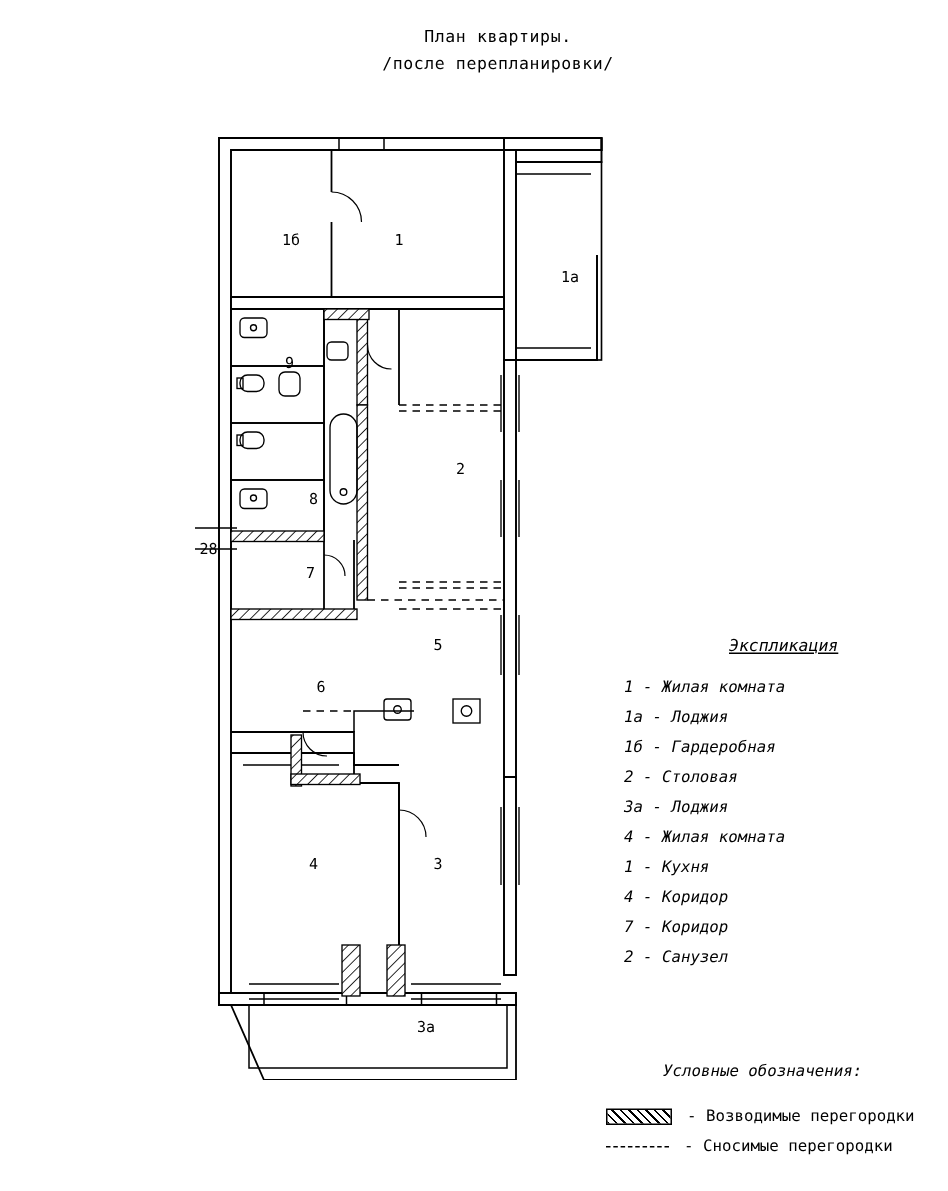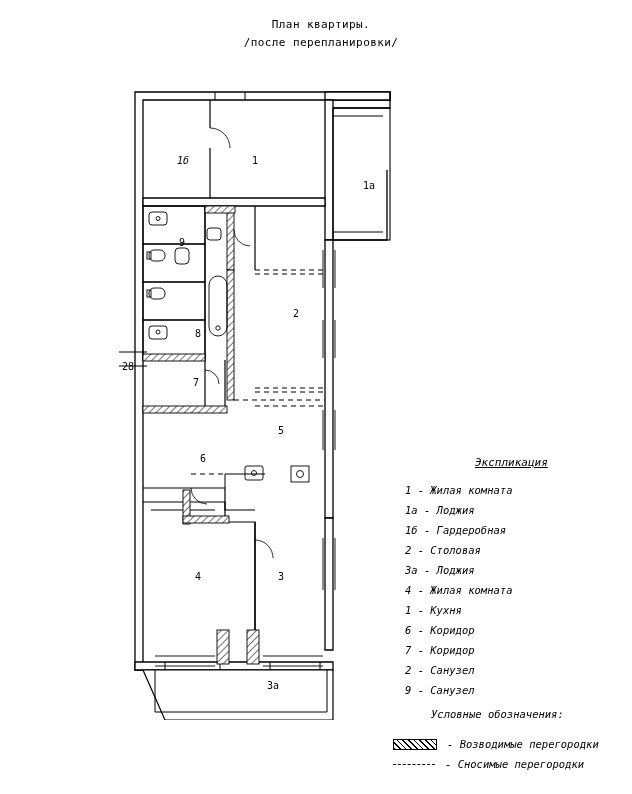--- a/index.html
+++ b/index.html
@@ -10,21 +10,21 @@
   body {
     width: 632px;
     height: 794px;
     position: relative;
     font-family: "DejaVu Sans Mono", monospace;
     color: #000;
     overflow: hidden;
   }
   #sheet {
     position: absolute;
-    left: 5px; top: 0;
+    left: 16px; top: 0;
     width: 509px;
     height: 794px;
   }
   .title {
     position: absolute;
     width: 632px;
     text-align: center;
     font-family: "DejaVu Sans Mono", monospace;
     font-size: 11px;
     letter-spacing: 0.4px;
@@ -56,21 +56,20 @@
     top: 424px;
     width: 210px;
   }
   #expl .hd {
     font-family: "DejaVu Sans Mono", monospace;
     font-style: italic;
     font-size: 11px;
     text-decoration: underline;
     margin-left: 72px;
     margin-bottom: 11px;
-    margin-top: 32px;
   }
   #expl .row {
     font-family: "DejaVu Sans Mono", monospace;
     font-style: italic;
     font-size: 10.5px;
     line-height: 20px;
     margin-left: 2px;
     white-space: nowrap;
   }
 
@@ -93,21 +92,20 @@
     align-items: center;
     height: 20px;
   }
   #symbols .swatch {
     width: 42px;
     height: 9px;
     flex: 0 0 auto;
   }
   #symbols .stext {
     font-family: "DejaVu Sans Mono", monospace;
-    font-style: italic;
     font-size: 10.5px;
     margin-left: 10px;
     white-space: nowrap;
   }
   .hatch-swatch {
     background-color: #fff;
     border: 1px solid #000;
     background-image: repeating-linear-gradient(
       45deg, #000 0 1px, transparent 1px 4px);
   }
@@ -266,21 +264,21 @@
       <path d="M 139 160 A 16 16 0 0 0 155 176"></path>
       <path d="M 110 300 A 14 14 0 0 1 124 314"></path>
       <path d="M 96 418 A 16 16 0 0 0 112 434"></path>
       <path d="M 160 470 A 18 18 0 0 1 178 488"></path>
     </g>
   </svg>
 
   <div id="roomlabels">
       <div class="rn" style="left: 247px; top: 155px;">1</div>
       <div class="rn" style="left: 358px; top: 180px;">1а</div>
-      <div class="rn" style="left: 172px; top: 155px; font-style: italic;">1б</div>
+      <div class="rn" style="left: 172px; top: 155px;">1б</div>
       <div class="rn" style="left: 174px; top: 237px;">9</div>
       <div class="rn" style="left: 190px; top: 328px;">8</div>
       <div class="rn" style="left: 188px; top: 377px;">7</div>
       <div class="rn" style="left: 195px; top: 453px;">6</div>
       <div class="rn" style="left: 273px; top: 425px;">5</div>
       <div class="rn" style="left: 288px; top: 308px;">2</div>
       <div class="rn" style="left: 190px; top: 571px;">4</div>
       <div class="rn" style="left: 273px; top: 571px;">3</div>
       <div class="rn" style="left: 262px; top: 680px;">3а</div>
       <div class="rn" style="left: 117px; top: 361px;">28</div>
@@ -288,24 +286,23 @@
 
   <div id="expl">
     <div class="hd">Экспликация</div>
     <div class="row">1 - Жилая комната</div>
     <div class="row">1а - Лоджия</div>
     <div class="row">1б - Гардеробная</div>
     <div class="row">2 - Столовая</div>
     <div class="row">3а - Лоджия</div>
     <div class="row">4 - Жилая комната</div>
     <div class="row">1 - Кухня</div>
-    <div class="row">6 - Коридор</div>
+    <div class="row">4 - Коридор</div>
     <div class="row">7 - Коридор</div>
     <div class="row">2 - Санузел</div>
-    <div class="row">9 - Санузел</div>
   </div>
 
   <div id="symbols">
     <div class="hd">Условные обозначения:</div>
     <div class="srow">
       <div class="swatch hatch-swatch"></div>
       <div class="stext">- Возводимые перегородки</div>
     </div>
     <div class="srow">
       <div class="swatch">

